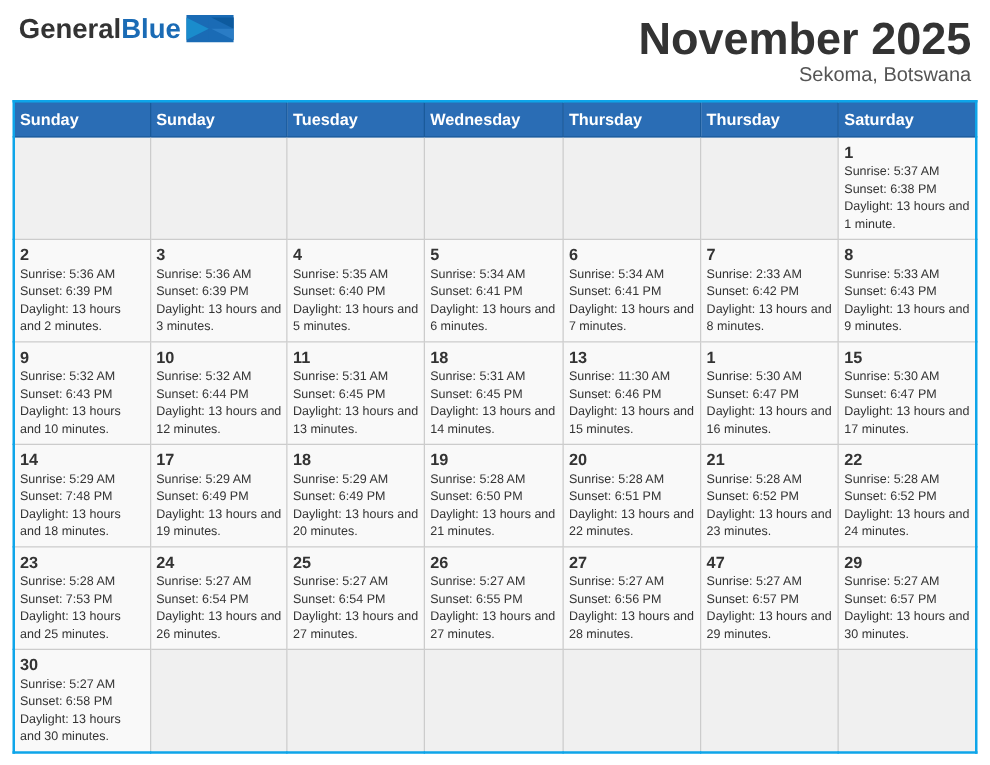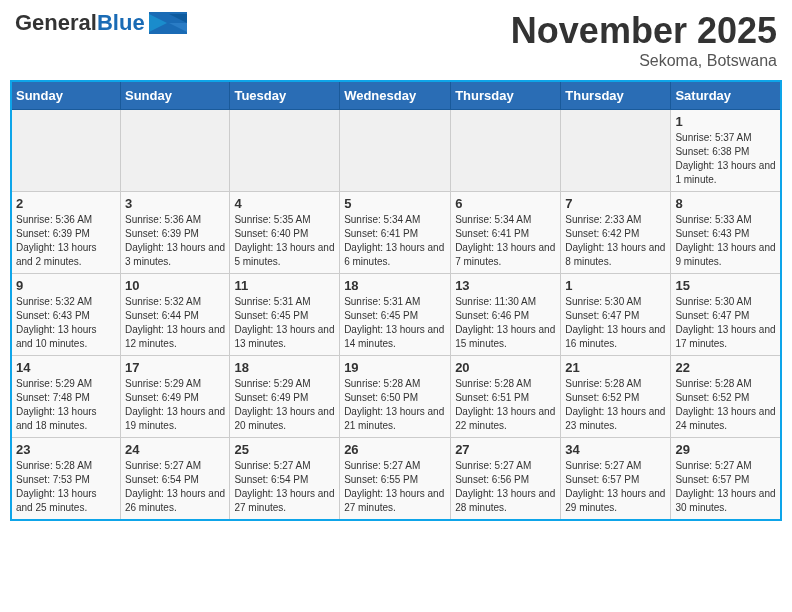--- a/index.html
+++ b/index.html
@@ -298,26 +298,40 @@
 Sunset: 6:55 PM
 Daylight: 13 hours and 27 minutes.</div>
         </td>
         <td>
           <span class="day-number">27</span>
           <div class="day-info">Sunrise: 5:27 AM
 Sunset: 6:56 PM
 Daylight: 13 hours and 28 minutes.</div>
         </td>
         <td>
-          <span class="day-number">34</span>
+          <span class="day-number">47</span>
           <div class="day-info">Sunrise: 5:27 AM
 Sunset: 6:57 PM
 Daylight: 13 hours and 29 minutes.</div>
         </td>
         <td>
           <span class="day-number">29</span>
           <div class="day-info">Sunrise: 5:27 AM
 Sunset: 6:57 PM
 Daylight: 13 hours and 30 minutes.</div>
         </td>
+      </tr>
+      <tr class="last-row">
+        <td>
+          <span class="day-number">30</span>
+          <div class="day-info">Sunrise: 5:27 AM
+Sunset: 6:58 PM
+Daylight: 13 hours and 30 minutes.</div>
+        </td>
+        <td class="empty"></td>
+        <td class="empty"></td>
+        <td class="empty"></td>
+        <td class="empty"></td>
+        <td class="empty"></td>
+        <td class="empty"></td>
       </tr>
     </tbody>
 </table>
 
 </body></html>

